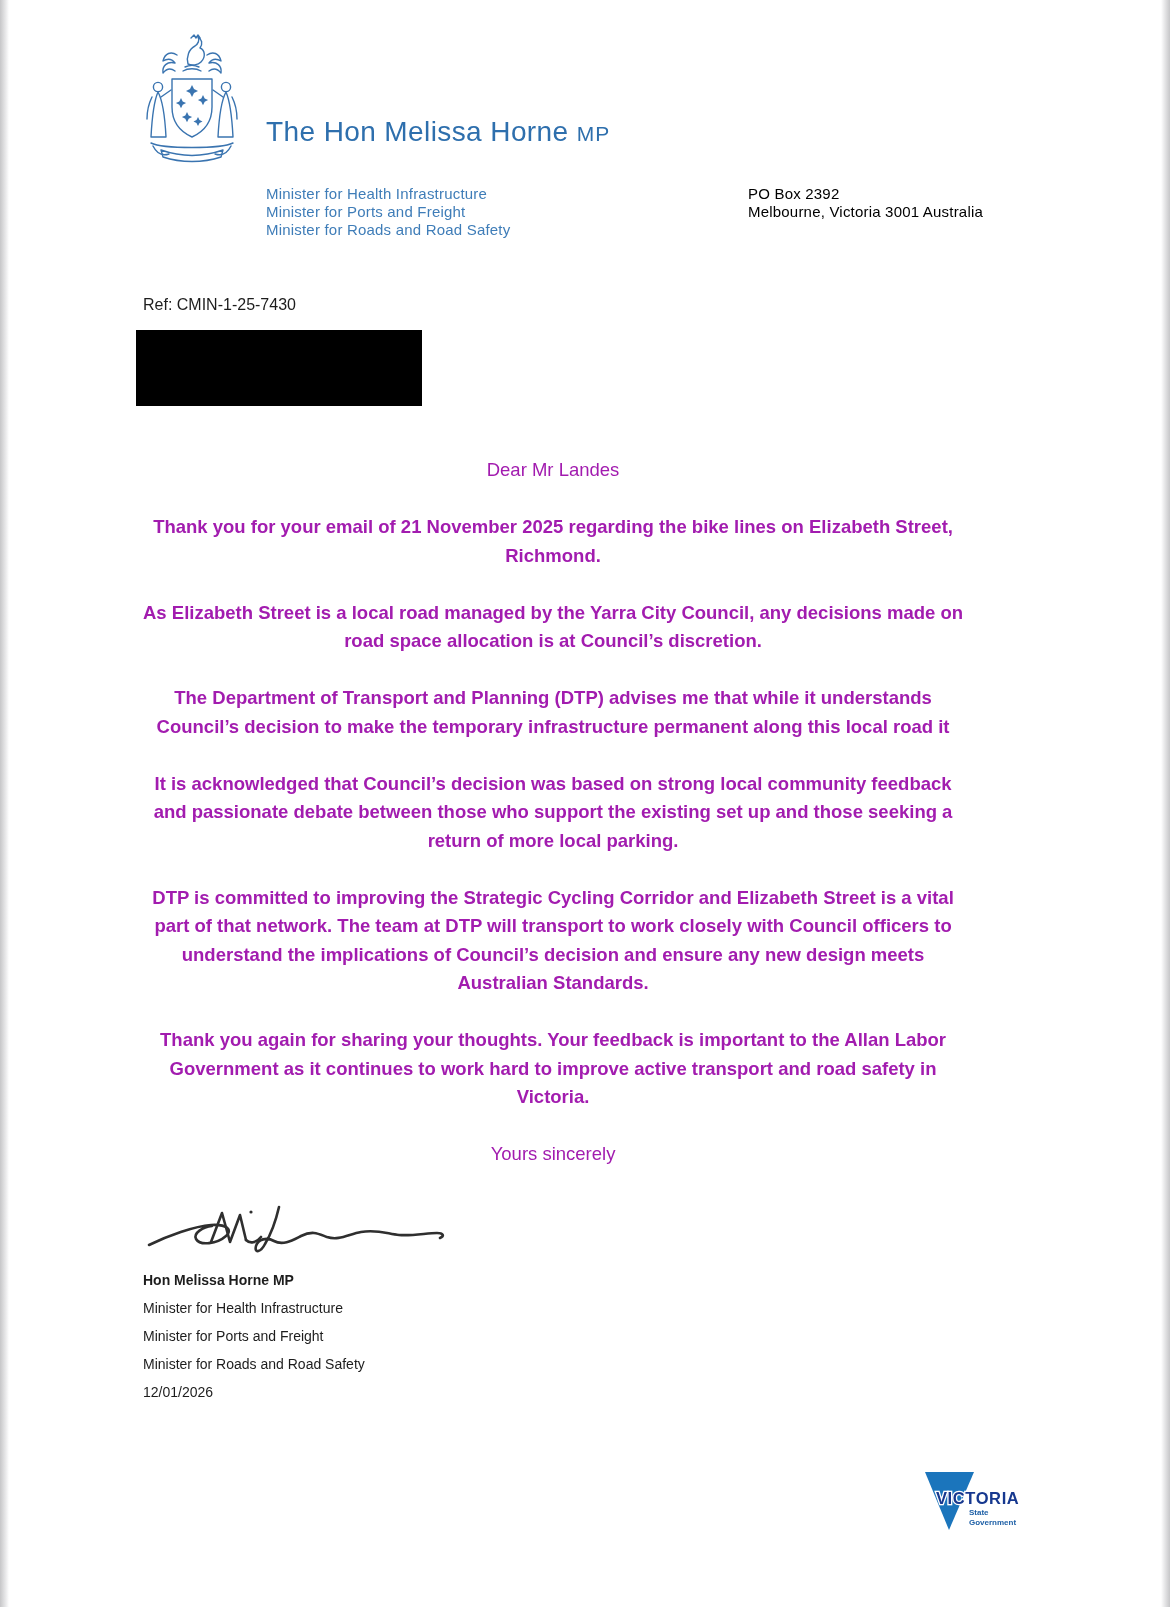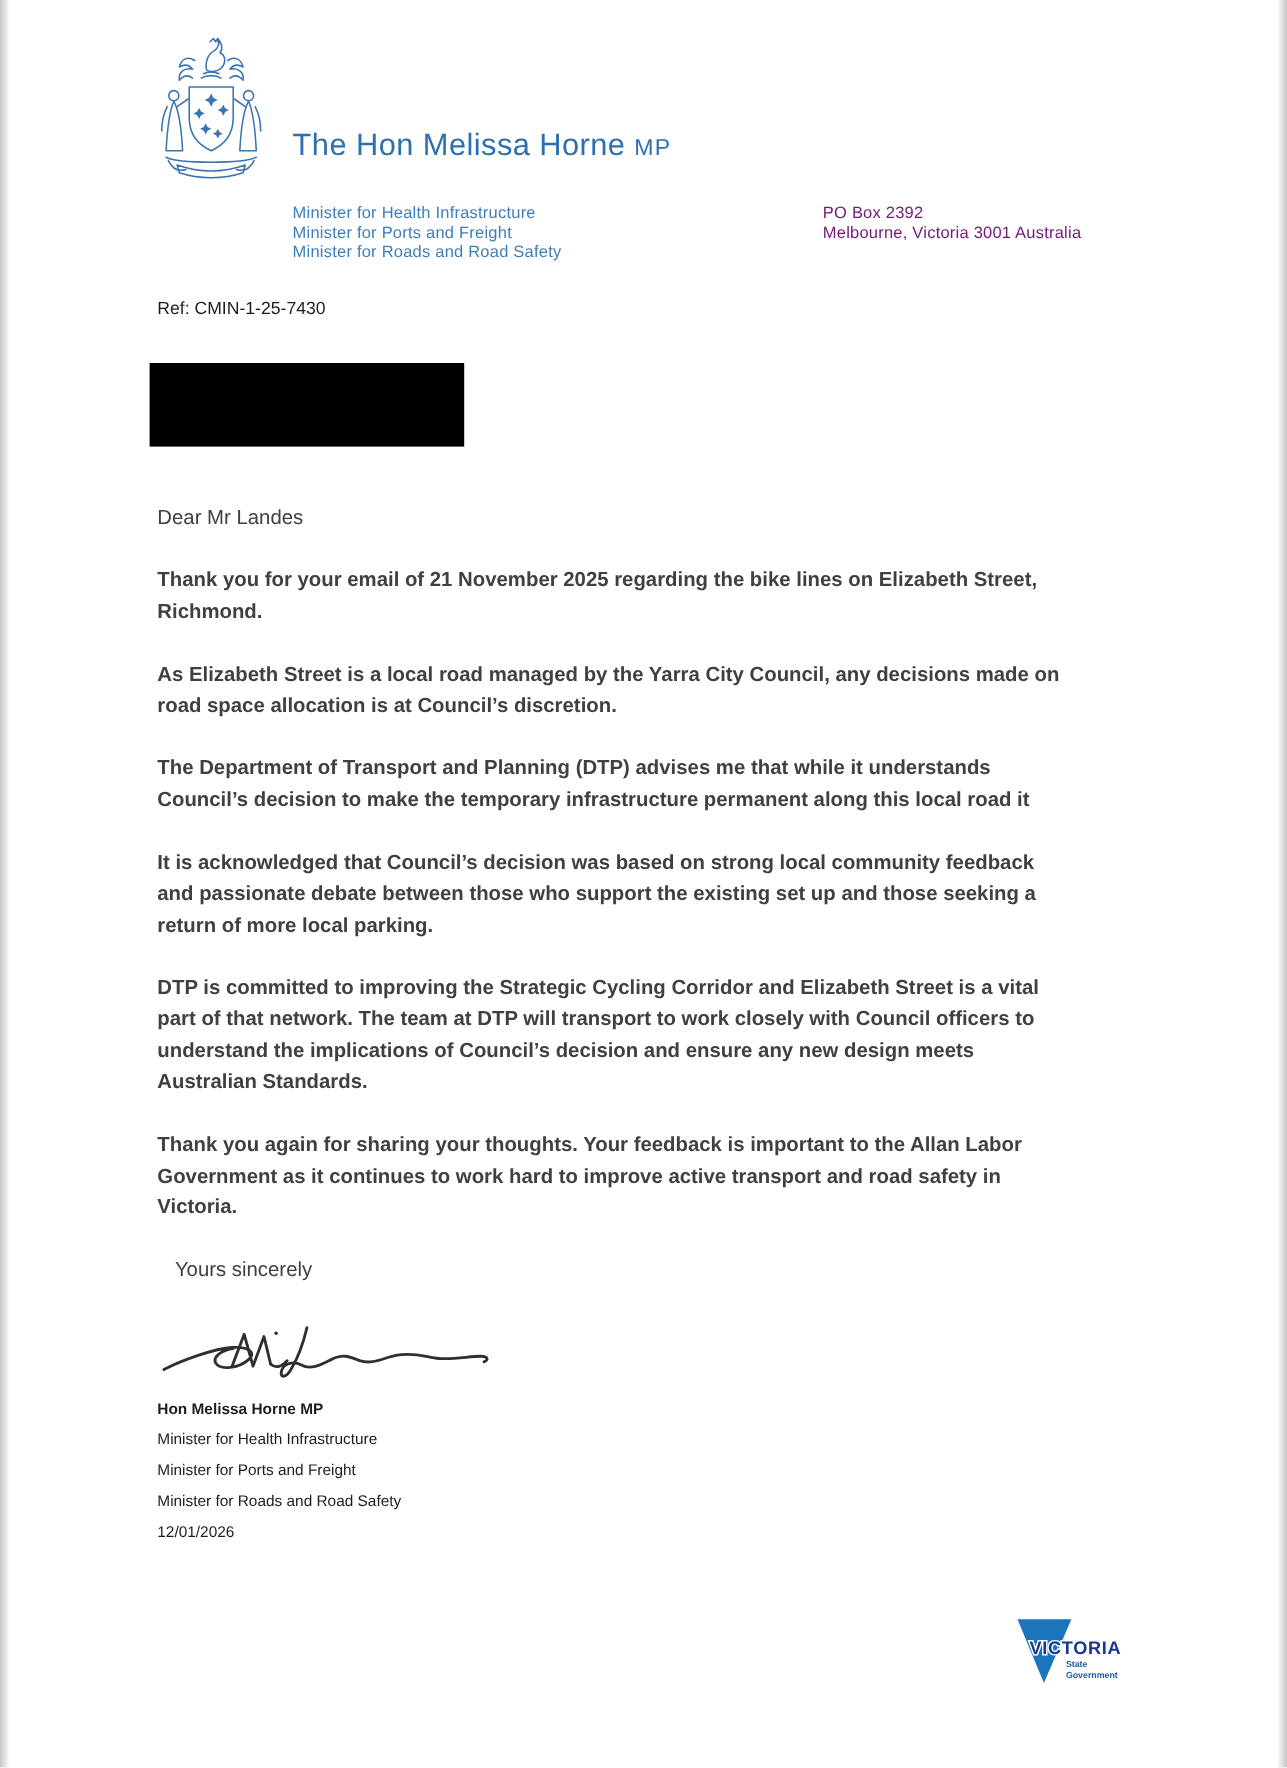--- a/index.html
+++ b/index.html
@@ -20,28 +20,28 @@
     position:absolute;left:266px;top:116px;
     font-size:28px;color:#2e6fad;letter-spacing:0.4px;white-space:nowrap;
   }
   .hdr-title .mp{font-size:21px;letter-spacing:1px;}
   .hdr-roles{
     position:absolute;left:266px;top:185px;
     font-size:15px;line-height:18px;color:#3f7db8;letter-spacing:0.2px;
   }
   .hdr-addr{
     position:absolute;left:748px;top:185px;
-    font-size:15px;line-height:18px;color:#701a75;letter-spacing:0.2px;
+    font-size:15px;line-height:18px;color:#000000;letter-spacing:0.2px;
   }
 
   
-  .ref{position:absolute;left:143px;top:272px;font-size:16px;color:#1d1d1d;}
+  .ref{position:absolute;left:143px;top:296px;font-size:16px;color:#1d1d1d;}
   .redaction{position:absolute;left:136px;top:330px;width:286px;height:76px;background:#000;}
 
-  .letter{position:absolute;left:143px;top:456px;color:#404040;}
+  .letter{position:absolute;left:143px;top:456px;color:#a21caf;text-align:center;}
   .letter .line{font-size:18.5px;line-height:28.5px;white-space:nowrap;}
   .letter .para{margin:0 0 28.5px 0;padding:0;font-weight:bold;}
   .salutation{margin:0 0 28.5px 0;}
   .closing{margin:16px;}
 
   .signature{position:absolute;left:145px;top:1203px;width:305px;height:58px;}
 
   .sig-block{position:absolute;left:143px;top:1266px;color:#1d1d1d;font-size:14px;line-height:28px;}
   .sig-block .name{font-weight:bold;}
 

